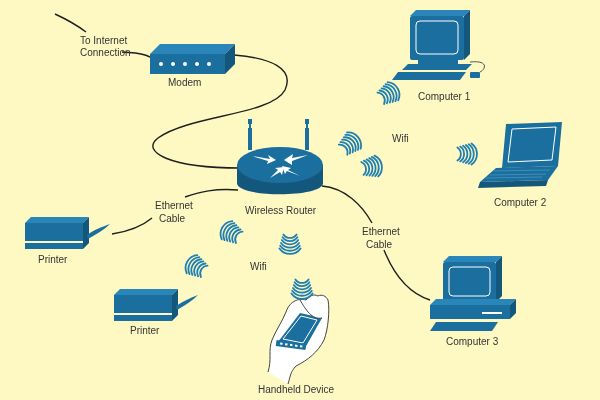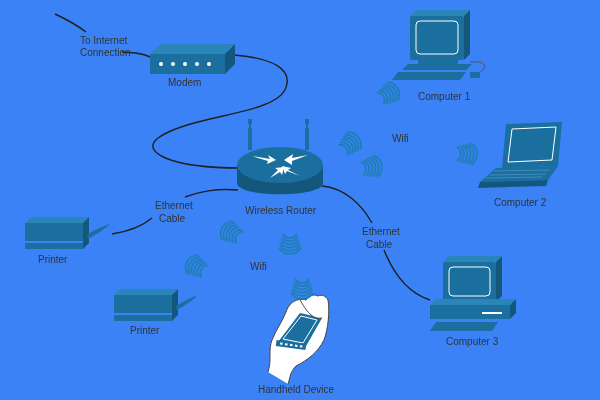--- a/index.html
+++ b/index.html
@@ -1,16 +1,16 @@
 <!DOCTYPE html>
 <html><head>
 <meta charset="utf-8">
 <style>
   html, body { margin: 0; padding: 0; background: #ffffff; }
-  #stage { position: relative; width: 600px; height: 400px; overflow: hidden; background: #3b82f6; }
+  #stage { position: relative; width: 600px; height: 400px; overflow: hidden; background: #fef9c3; }
   svg { position: absolute; left: 0; top: 0; }
   .lbl { font-family: "Liberation Sans", sans-serif; font-size: 10px; fill: #333333; }
   .cable { fill: none; stroke: #1f1f1f; stroke-width: 1.4; }
   .wave { fill: none; stroke: #1f7fb3; stroke-width: 1.8; stroke-linecap: round; }
   .dev { fill: #1a6f9e; }
   .dev-dark { fill: #14577d; }
   .dev-light { fill: #2a86b8; }
   .hand { fill: #ffffff; stroke: #444444; stroke-width: 1; }
 </style>
 </head>

